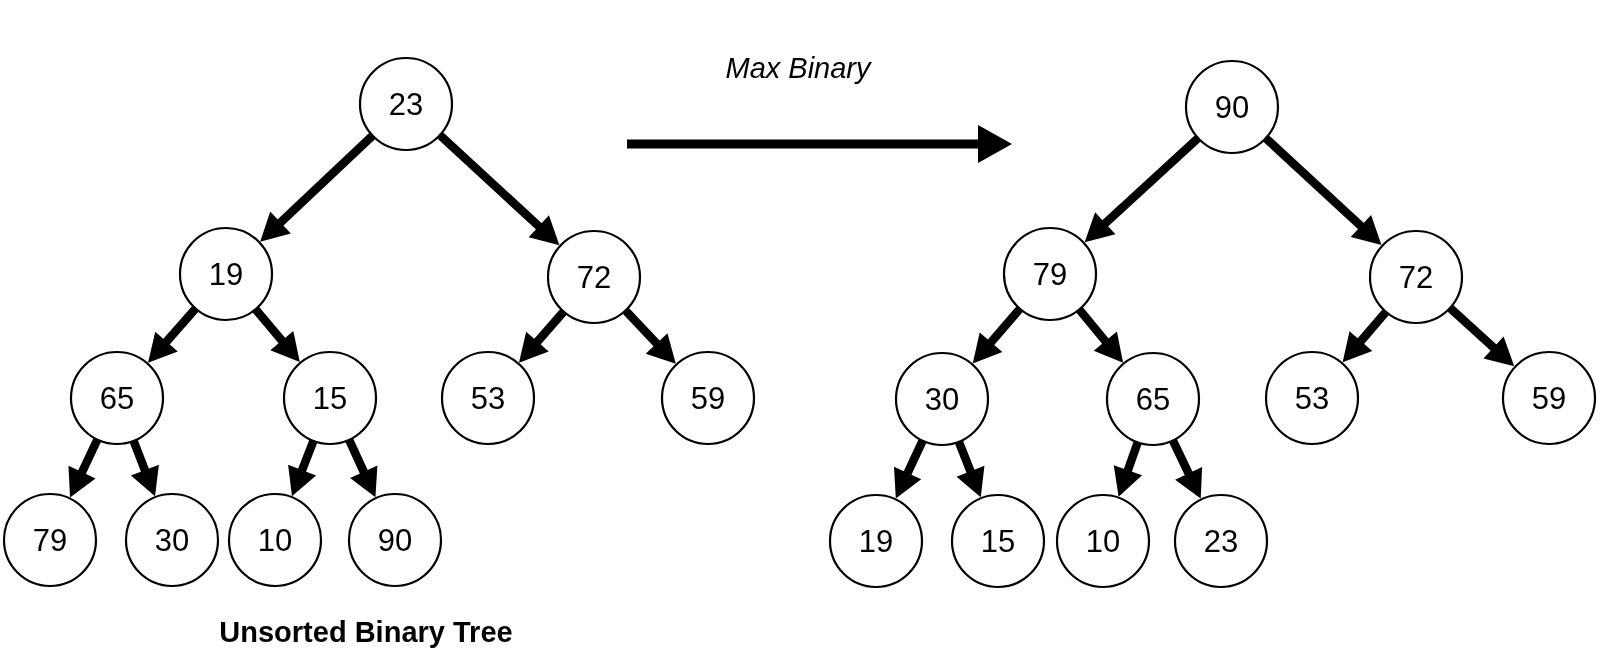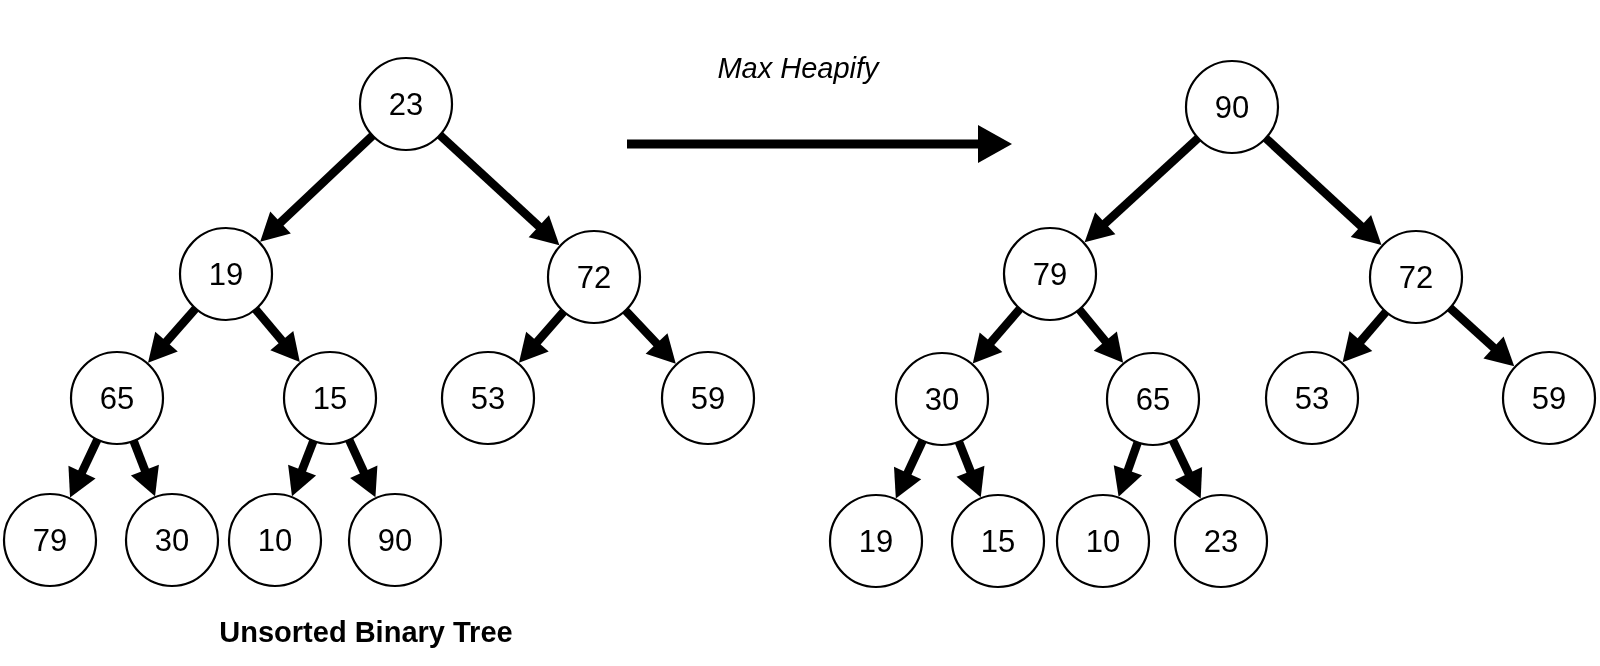--- a/index.html
+++ b/index.html
@@ -210,15 +210,15 @@
         <g>
           <circle cx="1221" cy="541" r="46" fill="#ffffff" stroke="#000000" stroke-width="2.2"></circle>
           <text x="1221" y="541" dy="0.36em" class="node-value">23</text>
         </g>
       </g>
       <g>
         <line x1="627" y1="144" x2="980" y2="144" stroke="#000000" stroke-width="9"></line>
         <polygon points="1012,144 978,163 978,125" fill="#000000"></polygon>
       </g>
     </svg>
-  <div class="heapify-label" id="heapify-label" style="left: 798px; top: 68px;">Max Heapify</div>
+  <div class="heapify-label" id="heapify-label" style="left: 798px; top: 68px;">Max Binary</div>
   <div class="caption" id="cap-left" style="left: 366px; top: 632px; text-align: right;">Unsorted Binary Tree</div>
 </div>
 
 </body></html>

